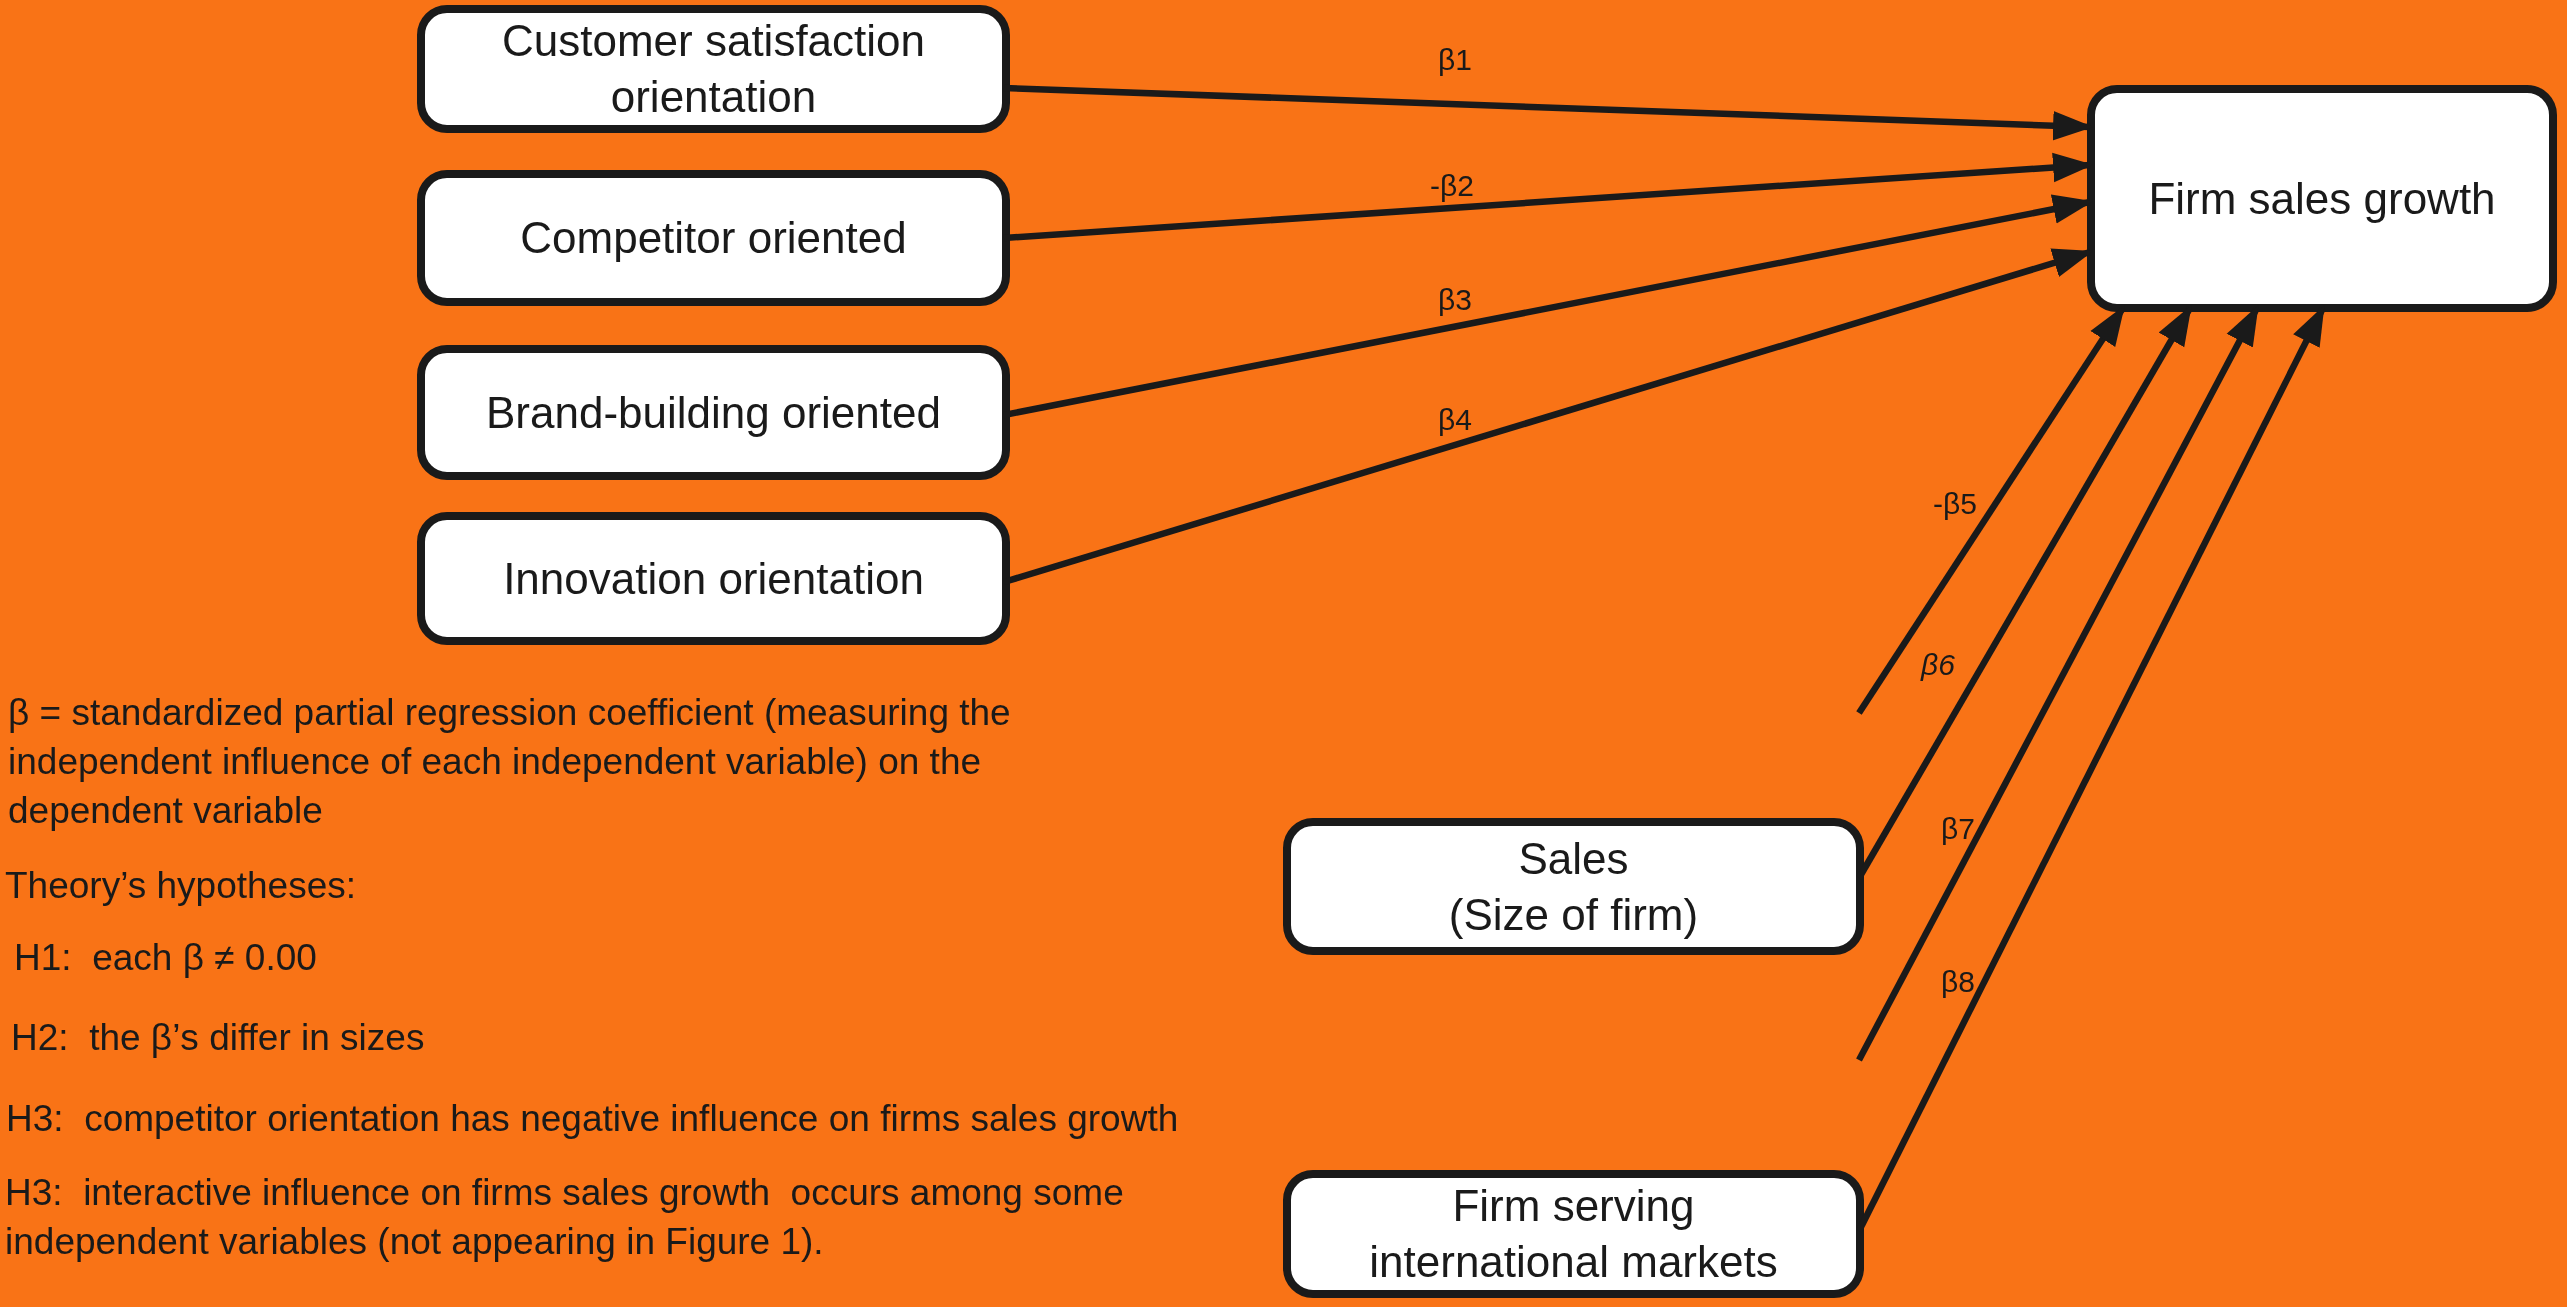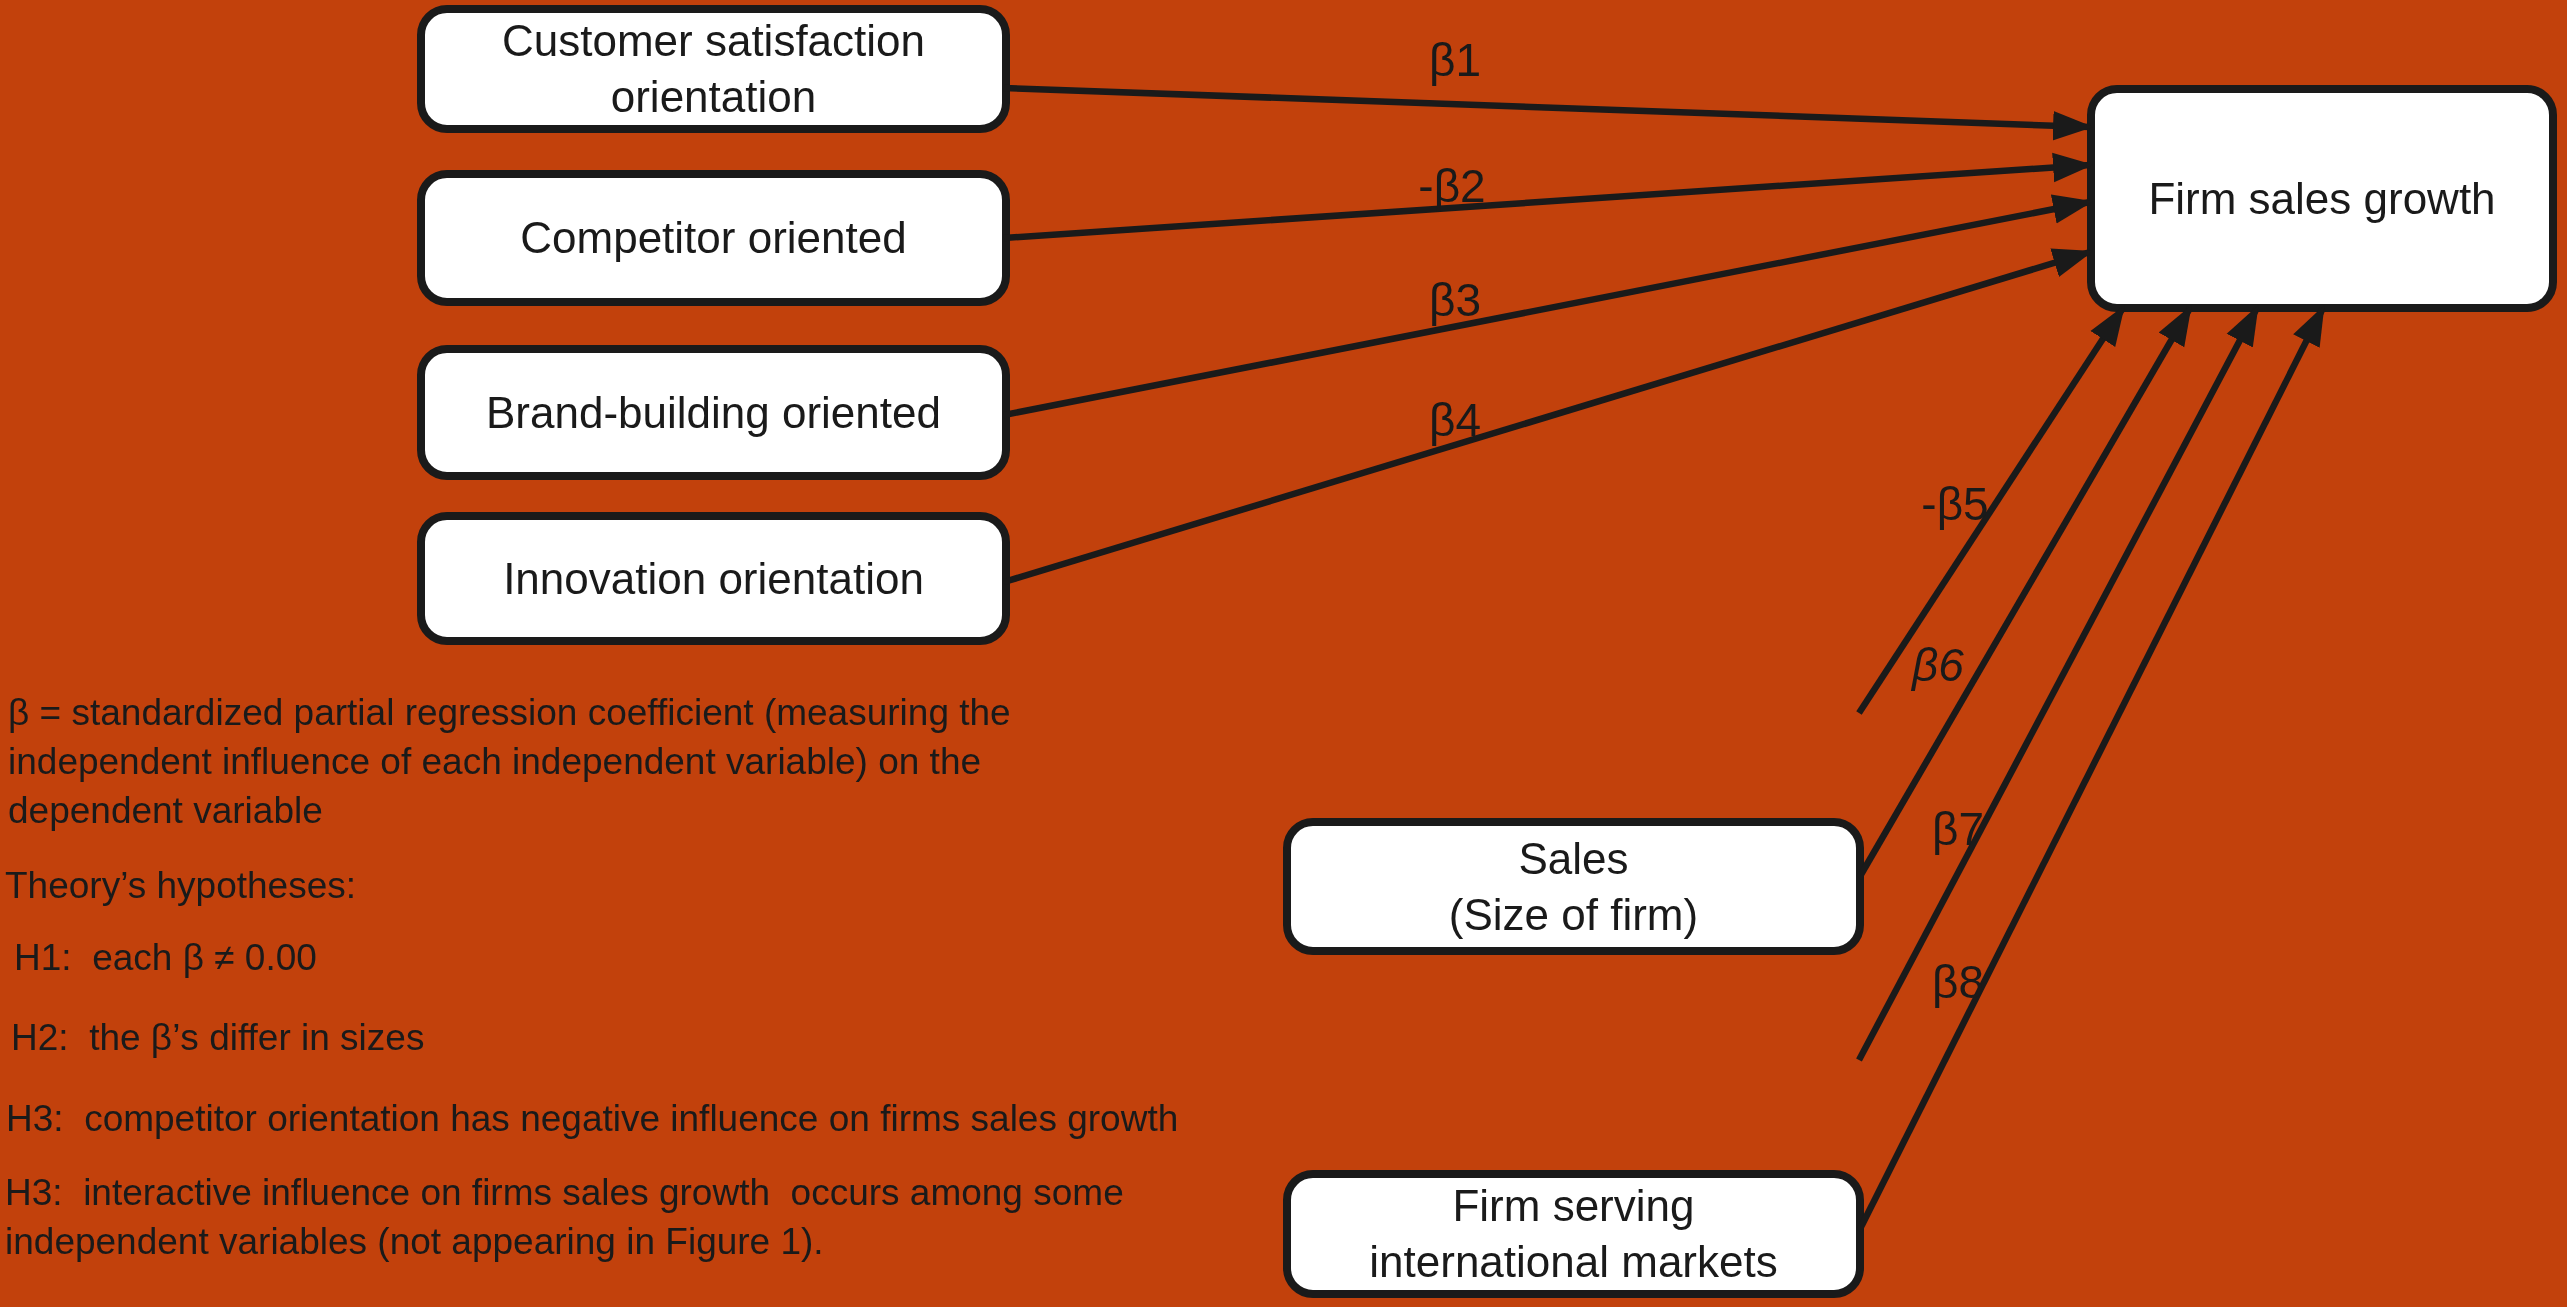--- a/index.html
+++ b/index.html
@@ -1,20 +1,20 @@
 <!DOCTYPE html>
 <html><head>
 <meta charset="utf-8">
 <style>
   html, body { margin: 0; padding: 0; background: #ffffff; }
   .canvas {
     position: relative;
     width: 2567px;
     height: 1307px;
-    background: #c2410c;
+    background: #f97316;
     font-family: "Liberation Sans", sans-serif;
     color: #1a1a1a;
     overflow: hidden;
   }
   .box {
     position: absolute;
     box-sizing: border-box;
     background: #ffffff;
     border: 8px solid #1a1a1a;
     border-radius: 30px;
@@ -31,21 +31,21 @@
     position: absolute;
     left: 0; top: 0;
     width: 2567px;
     height: 1307px;
     z-index: 3;
     pointer-events: none;
   }
   .beta-label {
     position: absolute;
     transform: translate(-50%, -50%);
-    font-size: 46px;
+    font-size: 30px;
     white-space: nowrap;
     z-index: 4;
   }
   .note {
     position: absolute;
     font-size: 37px;
     line-height: 49px;
     white-space: pre-wrap;
     z-index: 1;
   }

